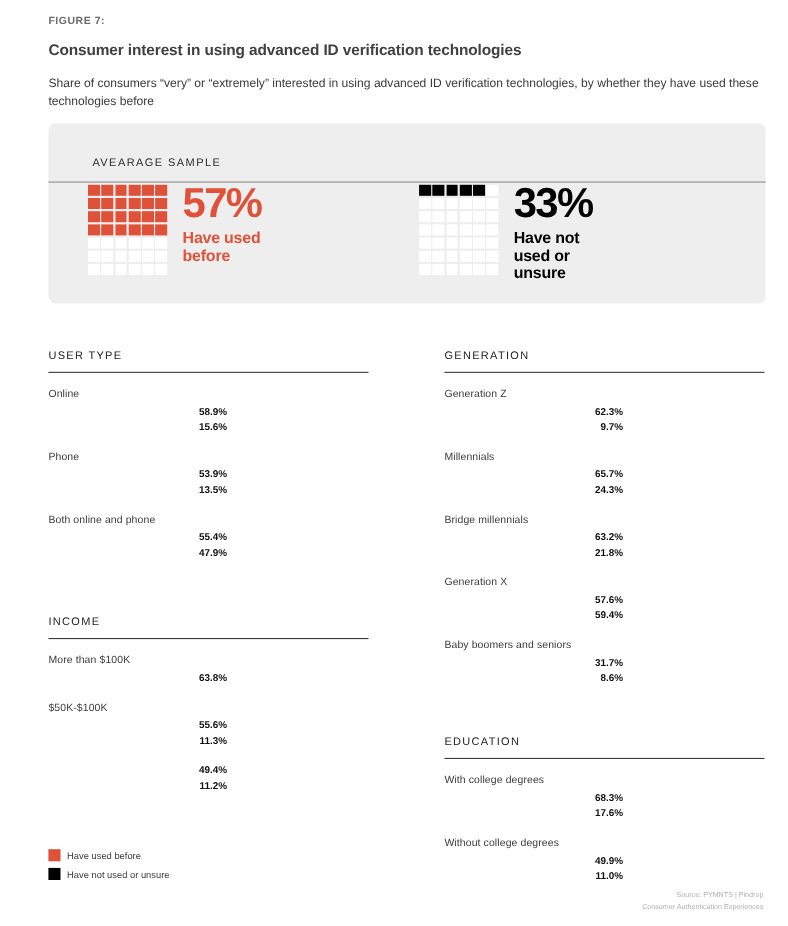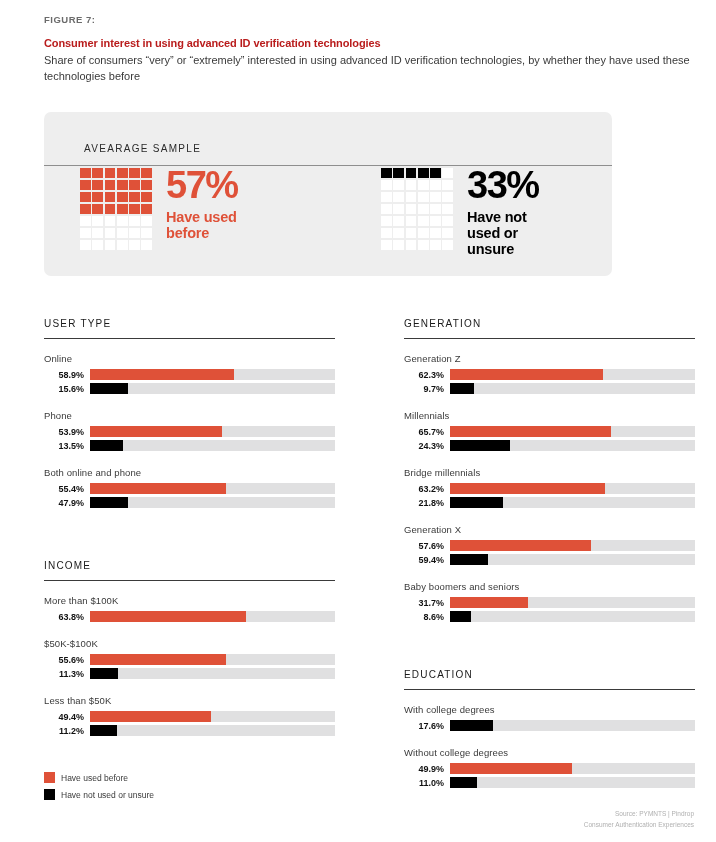--- a/index.html
+++ b/index.html
@@ -15,31 +15,31 @@
   }
   .page{position:relative;width:716px;height:842px;}
 
   
   .hdr{position:absolute;left:44px;top:14px;width:652px;}
   .fig-label{
     font-size:9.5px;font-weight:bold;letter-spacing:.5px;
     color:#6b6b6b;margin:0 0 12px 0;
   }
   .fig-title{
-    font-size:11px;font-weight:bold;color:#b91c1c;
-    margin:0 0 4px 0;letter-spacing:-.1px;
+    font-size:14px;font-weight:bold;color:#404040;
+    margin:0 0 16px 0;letter-spacing:-.1px;
   }
   .fig-sub{
     font-size:11px;color:#3a3a3a;line-height:1.45;margin:0;
     max-width:648px;
   }
 
   
   .panel{
-    position:absolute;left:44px;top:112px;width:568px;height:164px;
+    position:absolute;left:44px;top:112px;width:652px;height:164px;
     background:#eeeeee;border-radius:7px;
   }
   .panel-title{
     position:absolute;left:40px;top:31px;
     font-size:10px;letter-spacing:1.3px;color:#2a2a2a;
   }
   .panel-rule{
     position:absolute;left:0;right:0;top:53px;height:1px;background:#8e8e8e;
   }
   .waffle-row{position:absolute;top:56px;left:0;right:0;height:108px;}
@@ -69,21 +69,21 @@
     font-size:10px;letter-spacing:1.2px;color:#1a1a1a;
     margin:0 0 9px 0;
   }
   .sec-rule{height:1px;background:#3a3a3a;margin-bottom:14px;}
 
   .grp{margin-bottom:16px;}
   .grp:last-child{margin-bottom:16px;}
   .grp-label{
     font-size:9.5px;color:#3a3a3a;margin:0 0 5px 0;letter-spacing:.1px;
   }
-  .barline{display:flex;align-items:center;height:11px;margin-bottom:3px;}
+  .barline{display:flex;align-items:center;height:11px;margin-bottom:3px;flex-direction:column;}
   .barline:last-child{margin-bottom:0;}
   .bar-val{
     width:40px;text-align:right;padding-right:6px;
     font-size:9px;font-weight:bold;color:#111;flex:0 0 auto;
   }
   .track{position:relative;height:11px;background:#E0E0E1;flex:1 1 auto;}
   .fill{position:absolute;left:0;top:0;bottom:0;}
   .fill.o{background:#DF5138;}
   .fill.b{background:#000000;}
 
@@ -290,21 +290,20 @@
             </div>
           </div>
           <div class="barline">
             <div class="bar-val">11.3%</div>
             <div class="track">
               <div class="fill b" style="width: 11.3%;"></div>
             </div>
           </div>
         </div>
         <div class="grp">
-          <div class="grp-label">Less than $50K</div>
           <div class="barline">
             <div class="bar-val">49.4%</div>
             <div class="track">
               <div class="fill o" style="width: 49.4%;"></div>
             </div>
           </div>
           <div class="barline">
             <div class="bar-val">11.2%</div>
             <div class="track">
               <div class="fill b" style="width: 11.2%;"></div>
@@ -389,20 +388,26 @@
               <div class="fill b" style="width: 8.6%;"></div>
             </div>
           </div>
         </div>
       </div>
       <div class="section" style="left: 404px; top: 669px; width: 291px;">
         <div class="sec-title">EDUCATION</div>
         <div class="sec-rule"></div>
         <div class="grp">
           <div class="grp-label">With college degrees</div>
+          <div class="barline">
+            <div class="bar-val">68.3%</div>
+            <div class="track">
+              <div class="fill o" style="width: 68.3%;"></div>
+            </div>
+          </div>
           <div class="barline">
             <div class="bar-val">17.6%</div>
             <div class="track">
               <div class="fill b" style="width: 17.6%;"></div>
             </div>
           </div>
         </div>
         <div class="grp">
           <div class="grp-label">Without college degrees</div>
           <div class="barline">

